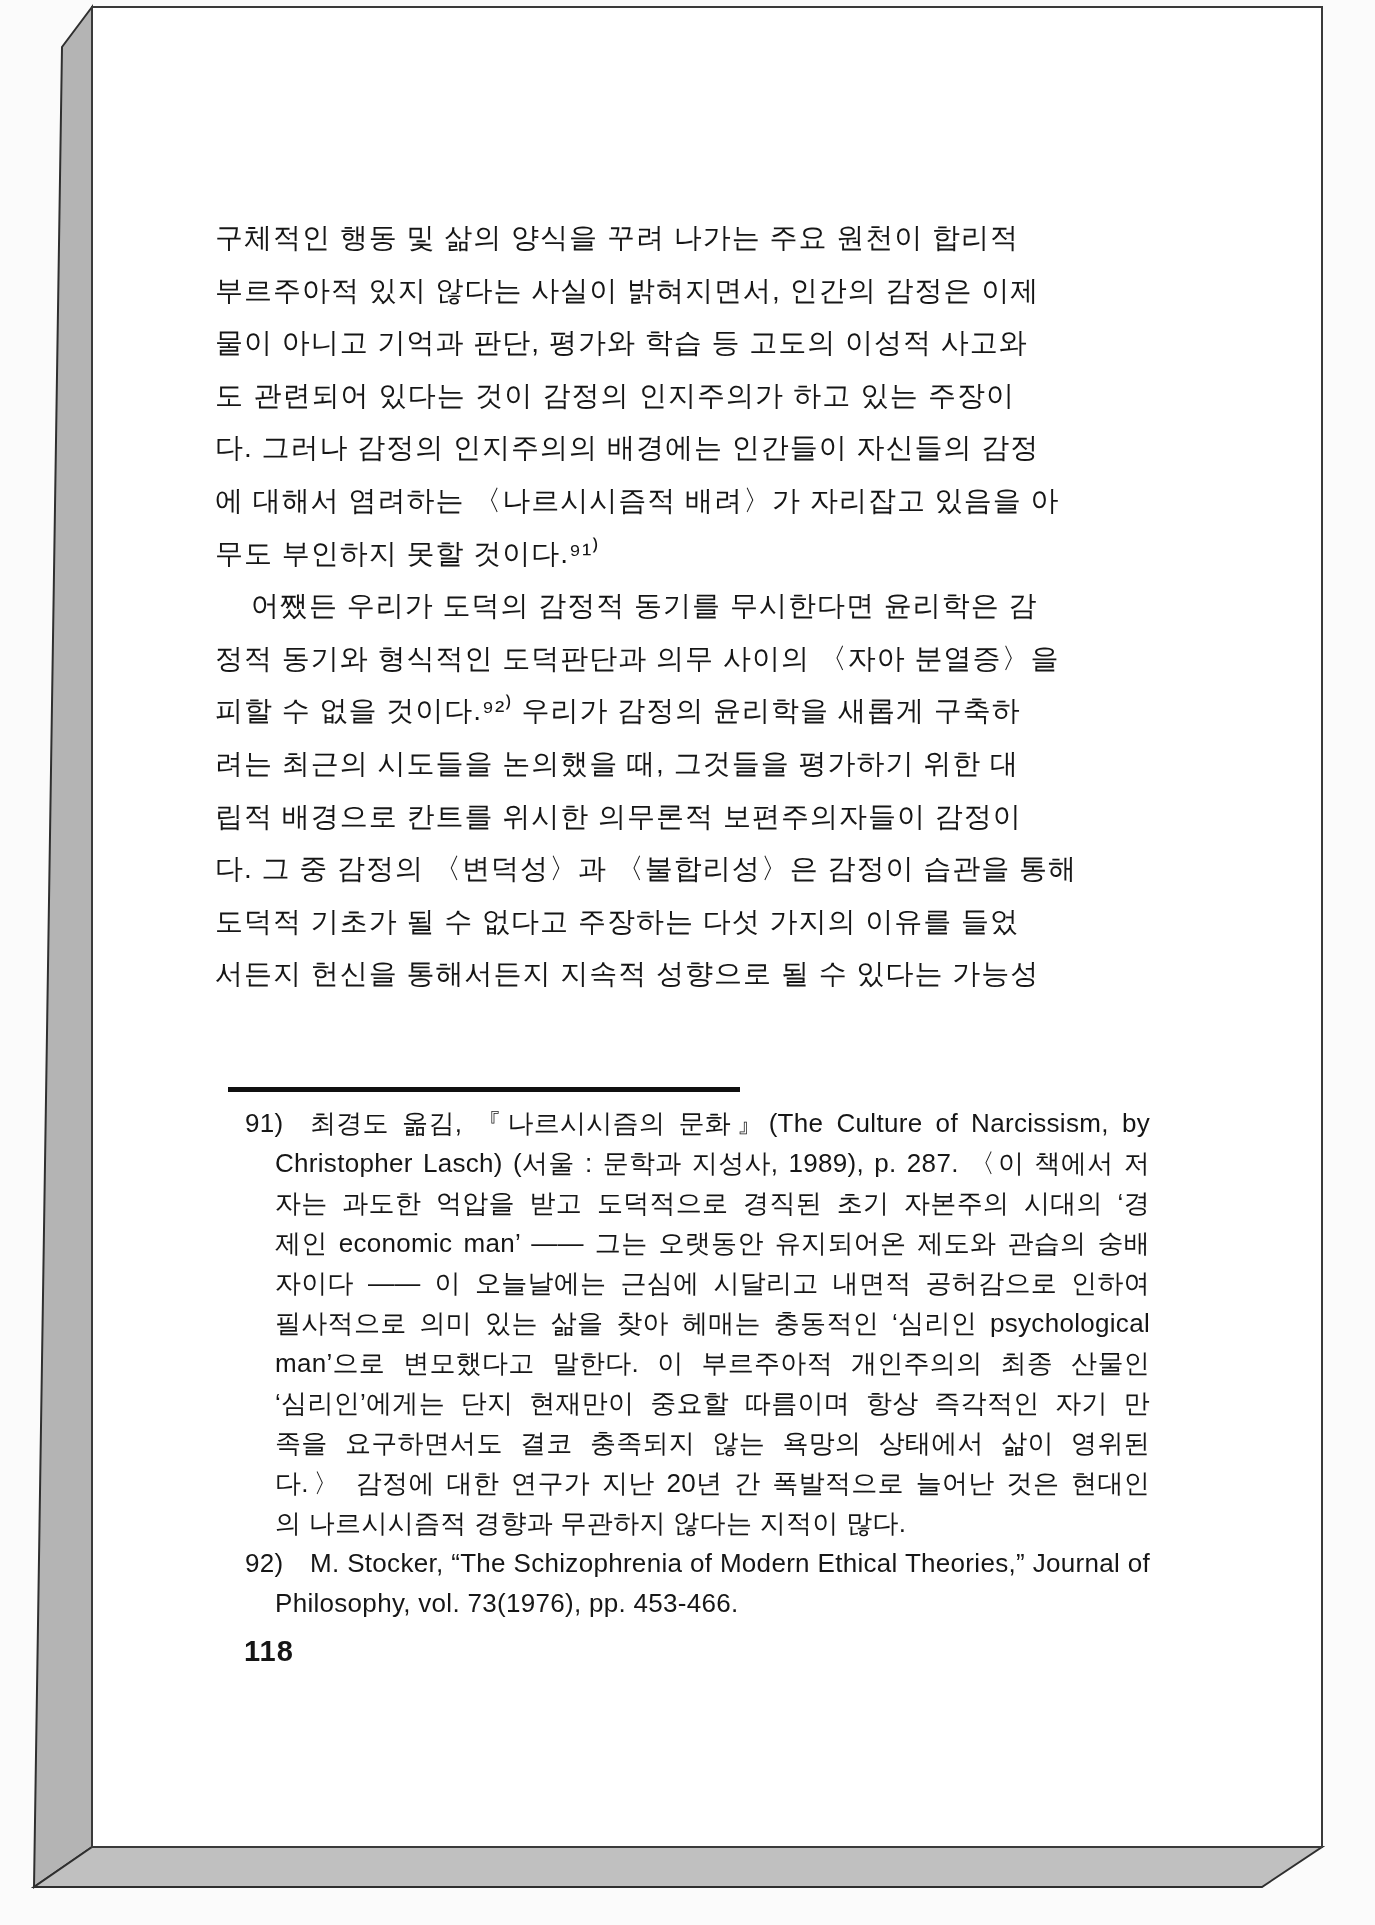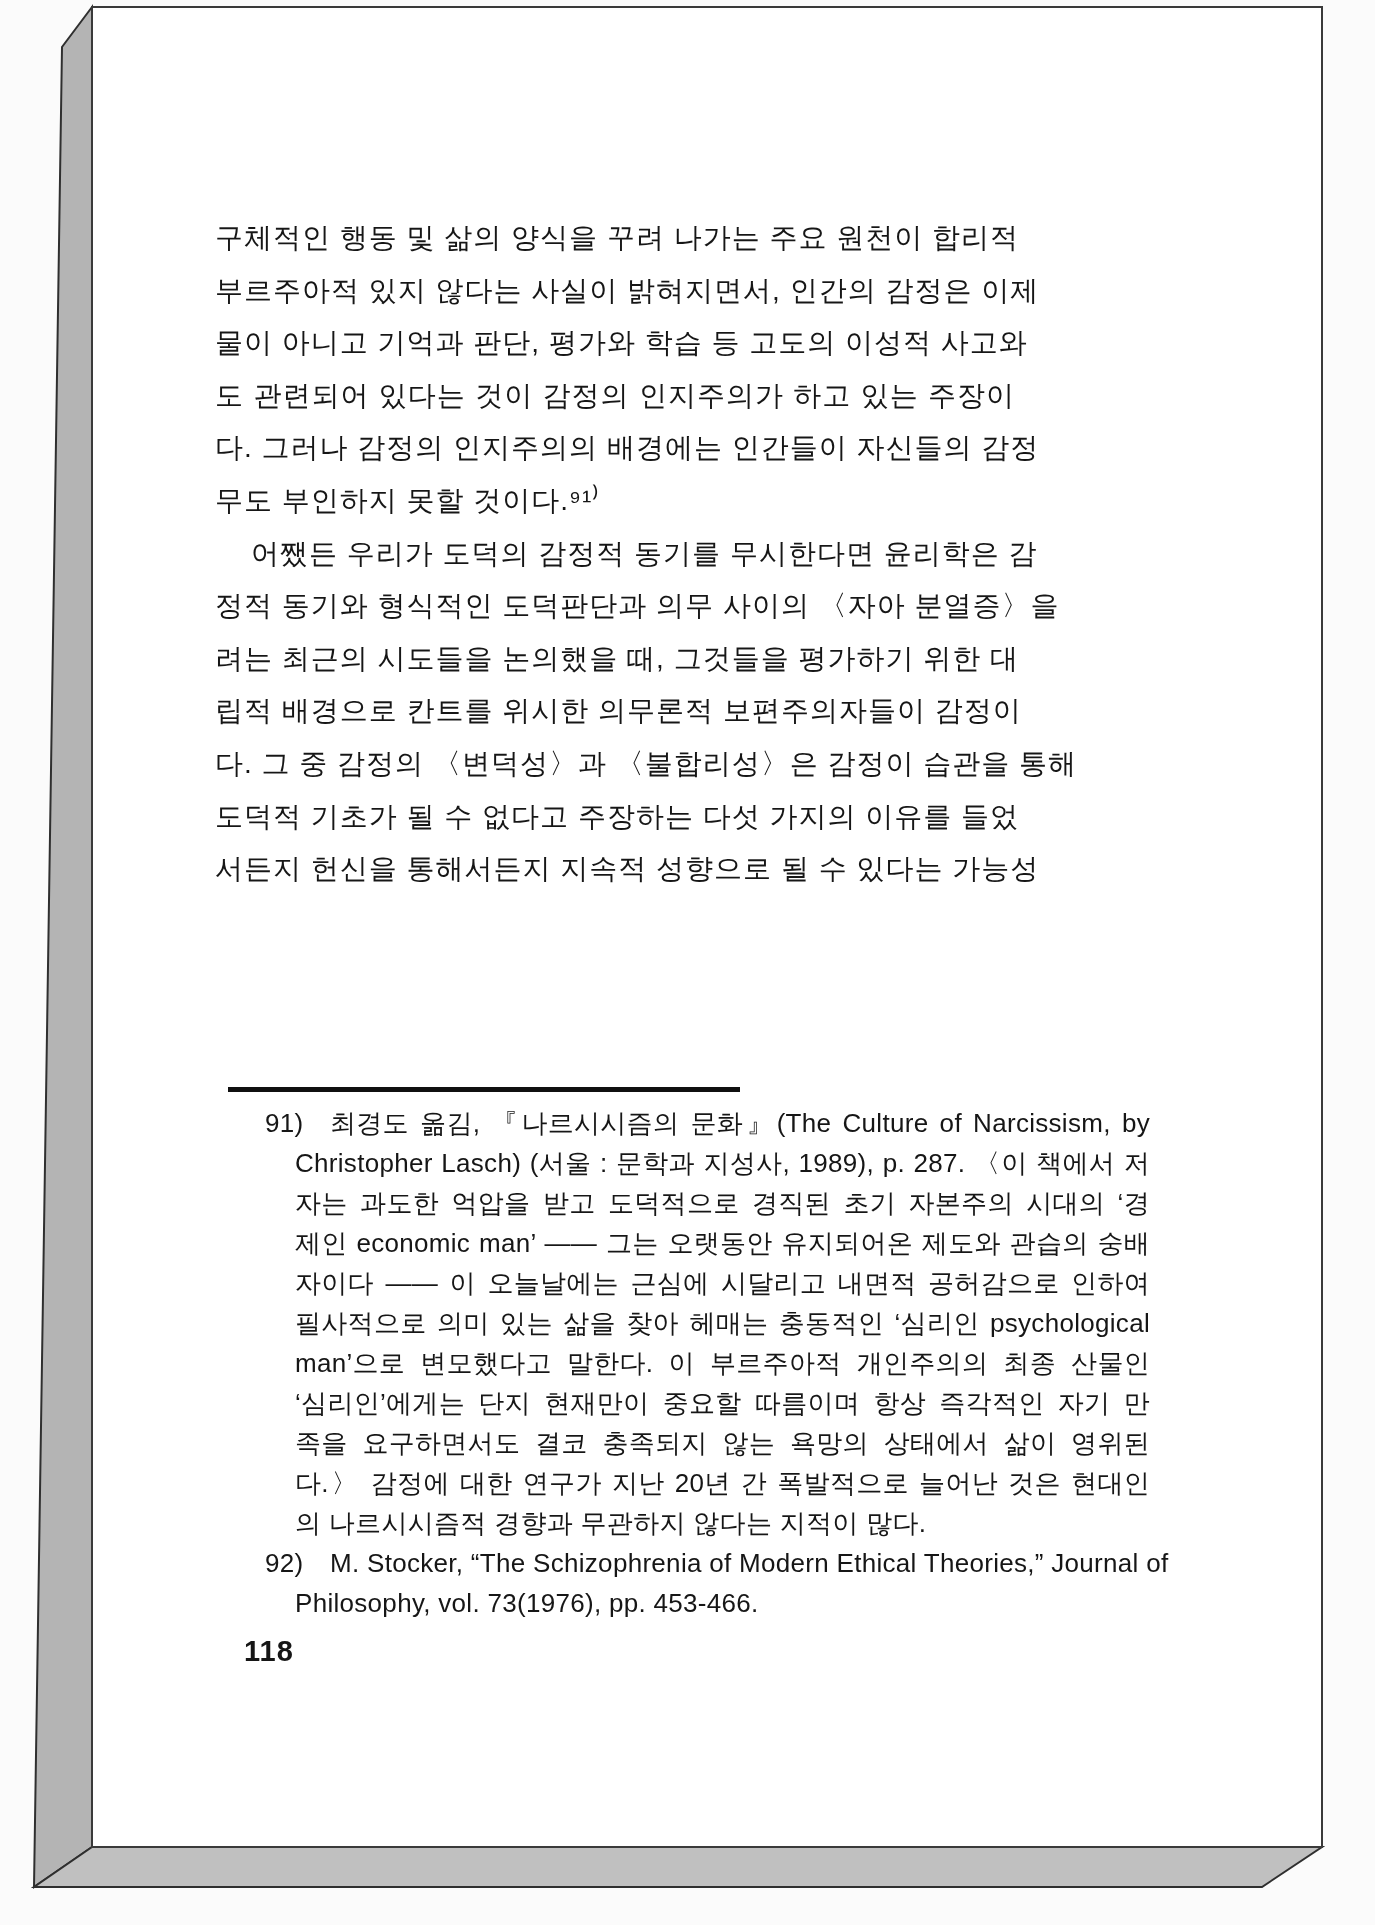--- a/index.html
+++ b/index.html
@@ -9,21 +9,21 @@
   .page{position:absolute;left:92px;top:7px;width:1230px;height:1840px;}
   .body-text{position:absolute;left:123px;top:205px;width:800px;
              font-size:28px;line-height:52.6px;letter-spacing:1px;}
   .para{margin:0;}
   .body-line{white-space:nowrap;text-align:justify;text-align-last:justify;}
   .body-line.no-just{text-align-last:left;}
   .body-line.indent-first{text-indent:36px;}
   .fn-rule{position:absolute;left:136px;top:1080px;width:512px;height:5px;background:#101010;}
   .footnotes{position:absolute;left:153px;top:1096px;width:905px;
              font-size:26px;line-height:40px;letter-spacing:0.3px;}
-  .footnote{position:relative;padding-left:30px;margin-left:20px;}
+  .footnote{position:relative;padding-left:30px;}
   .fn-label{position:absolute;left:0;top:0;}
   .fn-line{white-space:nowrap;text-align:justify;text-align-last:justify;}
   .fn-line.no-just{text-align-last:left;}
   .fn-line.fn-first{text-indent:35px;}
   .page-number{position:absolute;left:152px;top:1628px;font-size:29px;font-weight:700;letter-spacing:1px;}
 </style>
 </head>
 <body>
 
 <div class="canvas">
@@ -34,25 +34,27 @@
   </svg>
 
   <div class="page">
     <div class="body-text">
         <div class="para">
           <div class="body-line">구체적인 행동 및 삶의 양식을 꾸려 나가는 주요 원천이 합리적</div>
           <div class="body-line">부르주아적 있지 않다는 사실이 밝혀지면서, 인간의 감정은 이제</div>
           <div class="body-line">물이 아니고 기억과 판단, 평가와 학습 등 고도의 이성적 사고와</div>
           <div class="body-line">도 관련되어 있다는 것이 감정의 인지주의가 하고 있는 주장이</div>
           <div class="body-line">다. 그러나 감정의 인지주의의 배경에는 인간들이 자신들의 감정</div>
+          <div class="body-line">에 대해서 염려하는 〈나르시시즘적 배려〉가 자리잡고 있음을 아</div>
           <div class="body-line no-just">무도 부인하지 못할 것이다.⁹¹⁾</div>
         </div>
         <div class="para">
           <div class="body-line indent-first">어쨌든 우리가 도덕의 감정적 동기를 무시한다면 윤리학은 감</div>
           <div class="body-line">정적 동기와 형식적인 도덕판단과 의무 사이의 〈자아 분열증〉을</div>
+          <div class="body-line">피할 수 없을 것이다.⁹²⁾ 우리가 감정의 윤리학을 새롭게 구축하</div>
           <div class="body-line">려는 최근의 시도들을 논의했을 때, 그것들을 평가하기 위한 대</div>
           <div class="body-line">립적 배경으로 칸트를 위시한 의무론적 보편주의자들이 감정이</div>
           <div class="body-line">다. 그 중 감정의 〈변덕성〉과 〈불합리성〉은 감정이 습관을 통해</div>
           <div class="body-line">도덕적 기초가 될 수 없다고 주장하는 다섯 가지의 이유를 들었</div>
           <div class="body-line">서든지 헌신을 통해서든지 지속적 성향으로 될 수 있다는 가능성</div>
         </div>
       </div>
     <div class="fn-rule"></div>
     <div class="footnotes">
         <div class="footnote">

